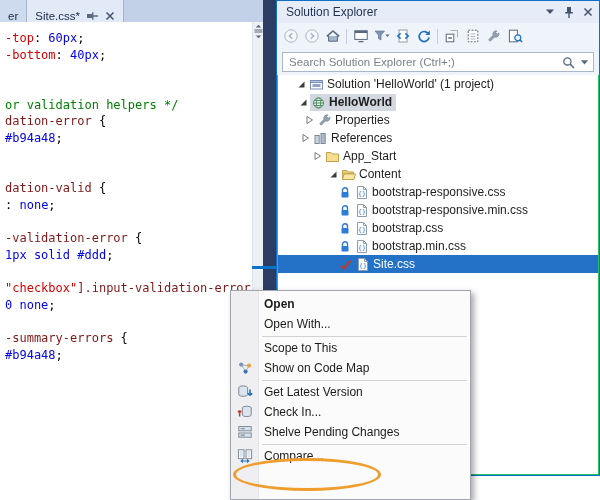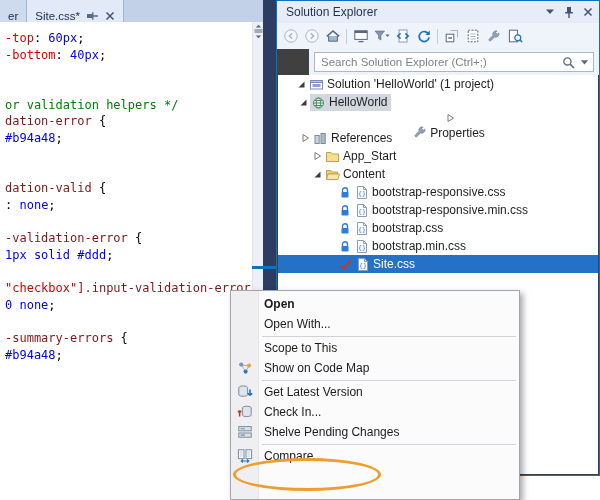--- a/index.html
+++ b/index.html
@@ -20,46 +20,46 @@
   .tok-prop{color:#D40000}.tok-sel{color:#7E1818}.tok-val{color:#0000E6}
   .tok-com{color:#007D00}.tok-pun{color:#000}.tok-str{color:#D40000}
 
   .v-scrollbar{position:absolute;left:252px;top:22px;width:11px;height:478px;background:#EDF0F5;
                border-left:1px solid #DDE3EA;box-sizing:border-box;text-align:center;}
   .split-handle{display:block;margin:2px auto 0;width:11px;}
   .ide-gap{position:absolute;left:263px;top:0;width:13px;height:500px;background:#2B3D63;}
   .scroll-marker{position:absolute;left:252px;top:266px;width:24px;height:3px;background:#0B72C9;z-index:3;}
 
   
-  .se-pane{position:absolute;left:276px;top:0;width:324px;height:476px;background:#404040;
+  .se-pane{position:absolute;left:276px;top:0;width:324px;height:476px;background:#22c55e;
            border:1px solid #0C70C8;box-sizing:border-box;}
   .se-title{height:22px;background:#E7EDF8;display:flex;align-items:center;padding:0 6px 0 9px;
             font-size:12px;color:#1F2F52;}
   .se-title-btns{margin-left:auto;display:flex;gap:8px;align-items:center;}
   .title-btn{display:inline-flex;align-items:center;}
   .se-toolbar{height:26px;background:#EFF3FA;display:flex;align-items:center;padding:0 4px;gap:2px;}
   .tb-btn{width:19px;height:20px;display:inline-flex;align-items:center;justify-content:center;}
   .tb-sep{width:1px;height:15px;background:#C3CEDD;margin:0 2px;}
-  .se-search{height:26px;background:#EFF3FA;padding:3px 5px;box-sizing:border-box;margin-left:32px;}
+  .se-search{height:26px;background:#EFF3FA;padding:3px 5px;box-sizing:border-box;}
   .search-box{height:20px;background:#fff;border:1px solid #A9B7CB;display:flex;align-items:center;
               padding:0 4px 0 6px;gap:5px;box-sizing:border-box;}
   .search-input{flex:1;border:none;outline:none;font-family:"Liberation Sans",sans-serif;font-size:11.5px;
                 color:#333;background:transparent;padding:0;min-width:0;}
   .search-input::placeholder{color:#7A828E;opacity:1;}
   .se-tree{position:absolute;left:1px;right:1px;top:74px;bottom:1px;background:#fff;overflow:hidden;}
   .tree-row{height:18px;display:flex;align-items:center;font-size:12px;color:#1E1E1E;white-space:nowrap;}
   .tree-row .arrow{width:14px;display:inline-flex;justify-content:center;flex:none;}
   .row-content{display:inline-flex;align-items:center;gap:3px;padding:0 4px 0 1px;height:17px;}
   .row-content.inactive-sel{background:#D2D7E0;}
-  .tree-label.bold{font-weight:normal;}
+  .tree-label.bold{font-weight:bold;}
   .tree-row.selected{background:#2472C8;color:#fff;}
   .icon{display:inline-flex;align-items:center;justify-content:center;flex:none;line-height:0;}
 
   
-  .context-menu{position:absolute;left:230px;top:290px;width:290px;height:210px;box-sizing:border-box;
+  .context-menu{position:absolute;left:230px;top:290px;width:241px;height:210px;box-sizing:border-box;
     background:linear-gradient(to right,#EFEFF2 0,#EFEFF2 27px,#E3E4E8 27px,#E3E4E8 28px,#FBFBFC 28px);
     border:1px solid #A0A5AE;box-shadow:3px 3px 6px rgba(0,0,0,0.35);padding-top:3px;z-index:10;}
   .menu-item{height:20px;display:flex;align-items:center;font-size:12px;color:#1B1B1B;cursor:default;}
   .mi-icon{width:28px;display:inline-flex;justify-content:center;flex:none;line-height:0;}
   .mi-label{margin-left:5px;white-space:nowrap;}
   .menu-item.bold .mi-label{font-weight:bold;}
   .menu-sep{height:1px;background:#D0D2D8;margin:1.5px 3px 1.5px 31px;}
 
   .annotation-ellipse{position:absolute;left:233px;top:458px;width:148px;height:33px;
     border:3px solid #EF9D2C;border-radius:50%;z-index:20;pointer-events:none;box-sizing:border-box;}
@@ -292,21 +292,21 @@
             <span class="icon">
               <svg width="15" height="15" viewBox="0 0 15 15">
                 <circle cx="7.5" cy="8" r="5" fill="#EEF5EE" stroke="#4E8F62"></circle>
                 <ellipse cx="7.5" cy="8" rx="2.2" ry="5" fill="none" stroke="#4E8F62"></ellipse>
                 <path d="M2.5 8 H12.5 M3.2 5.5 H11.8 M3.2 10.5 H11.8" stroke="#4E8F62" fill="none"></path>
               </svg>
             </span>
             <span class="tree-label bold">HelloWorld</span>
           </span>
         </div>
-        <div class="tree-row" style="padding-left: 24px; flex-direction: column;">
+        <div class="tree-row" style="padding-left: 24px;">
           <span class="arrow">
             <svg width="14" height="14" viewBox="0 0 14 14">
               <path d="M5 3.5 L10.5 7 L5 10.5 Z" fill="#FFFFFF" stroke="#7A7A7A"></path>
             </svg>
           </span>
           <span class="row-content">
             <span class="icon">
               <svg width="15" height="15" viewBox="0 0 15 15">
                 <path d="M12.8 3.8 A3.2 3.2 0 0 1 8.6 7.9 L4.2 12.3 L2.6 10.7 L7 6.3 A3.2 3.2 0 0 1 11.1 2.1 L9.6 3.6 L11.3 5.3 Z" fill="#93A1B4" stroke="#6E7C8E" stroke-width="0.6"></path>
               </svg>
@@ -338,21 +338,21 @@
           </span>
           <span class="row-content">
             <span class="icon">
               <svg width="15" height="15" viewBox="0 0 15 15">
                 <path d="M1.5 12.5 V3.5 H6 L7.3 5 H13.5 V12.5 Z" fill="#F6DE91" stroke="#C2A34B"></path>
               </svg>
             </span>
             <span class="tree-label">App_Start</span>
           </span>
         </div>
-        <div class="tree-row" style="padding-left: 32px; text-align: center;">
+        <div class="tree-row" style="padding-left: 48px; text-align: center;">
           <span class="arrow">
             <svg width="14" height="14" viewBox="0 0 14 14">
               <path d="M10.5 4.5 L10.5 10.5 L4.5 10.5 Z" fill="#3C3C3C"></path>
             </svg>
           </span>
           <span class="row-content">
             <span class="icon">
               <svg width="15" height="15" viewBox="0 0 15 15">
                 <path d="M1.5 12.5 V3.5 H6 L7.3 5 H12.5 V7 H1.5" fill="#EACF7F" stroke="#C2A34B"></path>
                 <path d="M3 7 H14.5 L12.8 12.5 H1.5 Z" fill="#F8E7A9" stroke="#C2A34B"></path>

